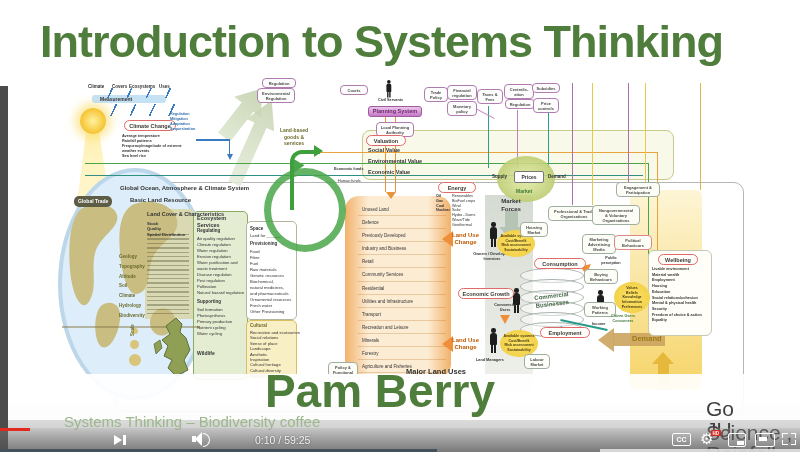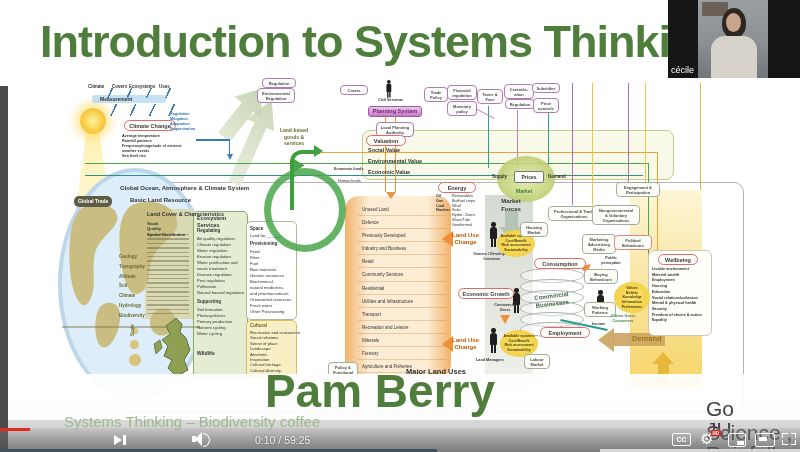--- a/index.html
+++ b/index.html
@@ -432,29 +432,20 @@
       <div class="n t7 b" style="left: 632px; top: 334px; color: rgb(160, 120, 24);">Demand</div>
     </div>
 
   <div id="main-title">Introduction to Systems Thinking</div>
   <div class="abs" style="left:8px;top:374px;width:792px;height:46px;background:rgba(255,255,255,.92);z-index:5;"></div>
   <div id="slide-footer">Systems Thinking – Biodiversity coffee</div>
   <div id="presenter">Pam Berry</div>
   <div class="wm" style="left:706px;top:397px;">Go Science ,</div>
   <div class="wm" style="left:706px;top:418px;">JU Rainfall</div>
 
-  <div id="webcam">
-    <div class="vid">
-      <div class="shelf"></div>
-      <div class="hair"></div>
-      <div class="face"></div>
-      <div class="body"></div>
-    </div>
-    <div class="nm">cécile</div>
-  </div>
 
   <div id="bar">
     <div id="prog-red"></div>
     <div id="buf-dark"></div>
     <div id="buf-light"></div>
 
     <div class="pbtn" id="next-btn" style="left:114px;top:4px;width:14px;height:16px;">
       <i class="t"></i>
         <i class="bar2"></i>
     </div>

